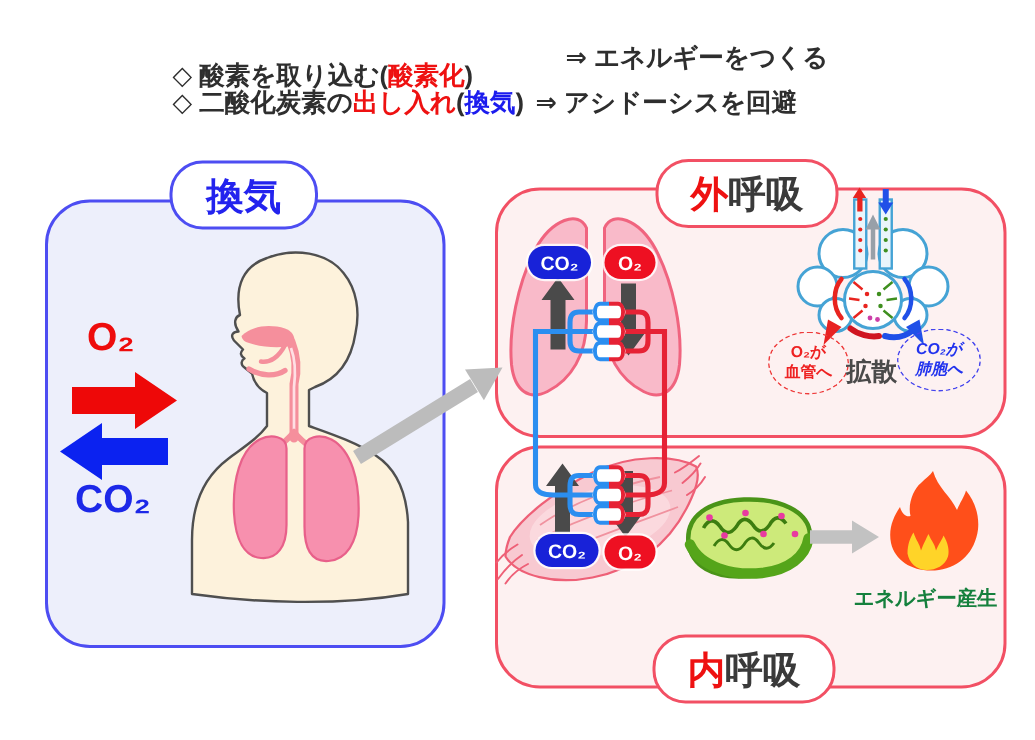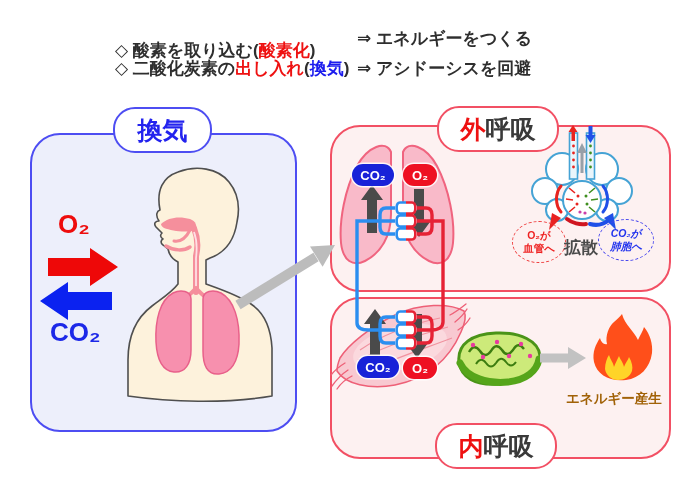--- a/index.html
+++ b/index.html
@@ -23,35 +23,35 @@
          box-shadow:0 0 0 1.5px rgba(255,255,255,.85);}
   .b-blue{background:#1822d8;}
   .b-red{background:#ee1022;}
   .gas-label{position:absolute;font-weight:bold;font-size:26px;z-index:6;white-space:nowrap;}
   .o2c{color:#ee0c0c;}
   .co2c{color:#1c28e8;}
   .note{position:absolute;border-radius:50%;display:flex;flex-direction:column;align-items:center;
         justify-content:center;font-weight:bold;font-size:10.5px;line-height:1.25;z-index:6;text-align:center;}
   .n-red{border:1.6px dashed #ee3b3b;color:#ee2222;}
   .n-blue{border:1.6px dashed #4444ee;color:#2233ee;}
-  .cap{position:absolute;font-weight:bold;z-index:6;text-align:left;white-space:nowrap;}
+  .cap{position:absolute;font-weight:bold;z-index:6;text-align:center;white-space:nowrap;}
   .cap-diff{left:564px;top:236px;font-size:17px;color:#4a4a4a;}
   .cap-mito{left:420px;top:390px;width:156px;font-size:13px;color:#3040d0;}
-  .cap-energy{left:566px;top:390px;width:102px;font-size:13.5px;color:#a16207;}
+  .cap-energy{left:566px;top:390px;width:102px;font-size:13.5px;color:#15803d;}
   svg.art{position:absolute;left:0;top:0;z-index:5;pointer-events:none;}
 </style>
 </head>
 <body>
 
 <div class="canvas">
 
   <div class="hdr" style="left:115px;top:27px;margin-top:12px;">
     <span>◇ 酸素を取り込む(</span><span class="hl-red">酸素化</span><span>)</span>
   </div>
-  <div class="hdr" style="left:357px;top:27px;">⇒ エネルギーをつくる</div>
+  <div class="hdr" style="left:377px;top:27px;">⇒ エネルギーをつくる</div>
   <div class="hdr" style="left:357px;top:57px;">⇒ アシドーシスを回避</div>
   <div class="hdr" style="left:115px;top:57px;">
     <span>◇ 二酸化炭素の</span><span class="hl-red">出し入れ</span><span>(</span><span class="hl-blue">換気</span><span>)</span>
   </div>
 
   <div class="panel panel-vent"></div>
   <div class="panel panel-ext"></div>
   <div class="panel panel-int"></div>
 
   <div class="pill pill-vent">換気</div>

